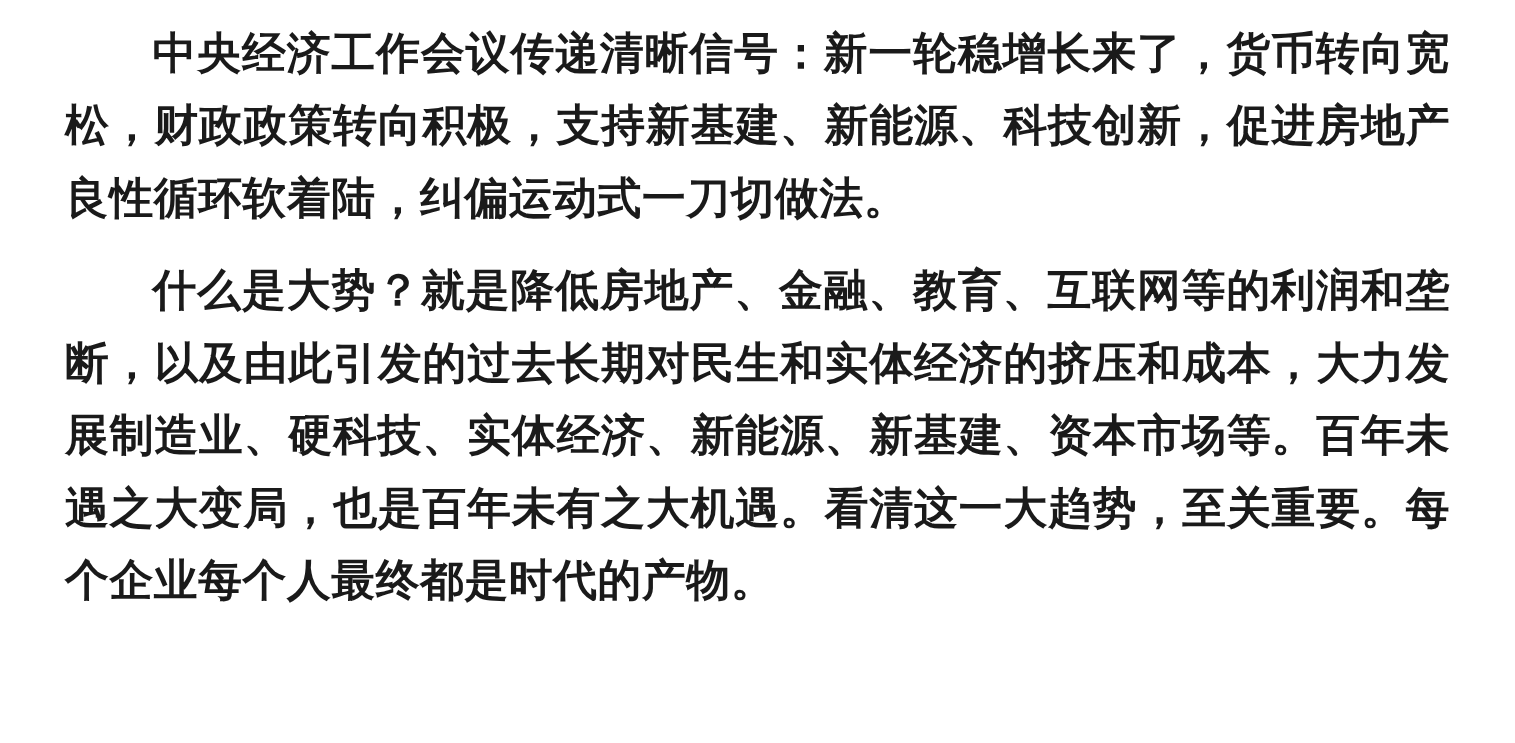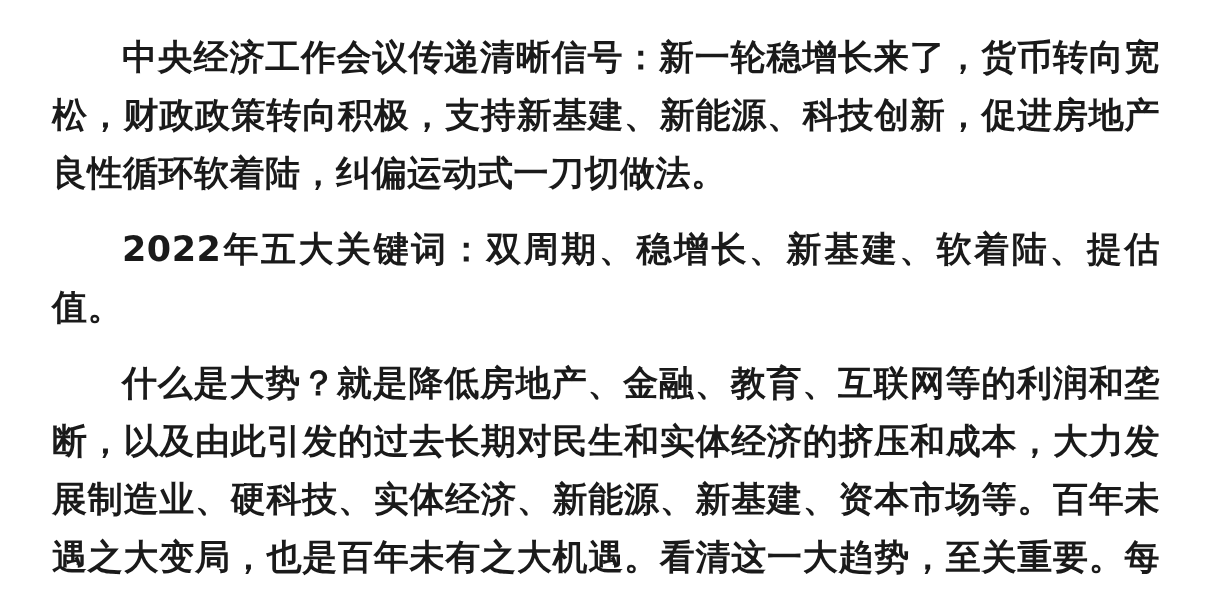--- a/index.html
+++ b/index.html
@@ -11,21 +11,21 @@
     width: 1212px;
     height: 594px;
     overflow: hidden;
     font-family: "DejaVu Sans", "Liberation Sans", sans-serif;
   }
   .page {
     box-sizing: border-box;
     width: 1212px;
     height: 594px;
     background: #ffffff;
-    padding: 28px 52px 0 52px;
+    padding: 14px 52px 0 52px;
   }
   .para {
     margin: 0 0 8px 0;
     color: #1a1a1a;
     font-weight: 700;
     font-size: 35px;
     line-height: 58px;
     letter-spacing: 0.5px;
     text-indent: 2em;
     text-align: justify;
@@ -38,15 +38,14 @@
   }
   .para.p3 {
     margin-top: 16px;
   }
 </style>
 </head>
 <body>
 
 <div class="page">
   <p class="para p1">中央经济工作会议传递清晰信号：新一轮稳增长来了，货币转向宽松，财政政策转向积极，支持新基建、新能源、科技创新，促进房地产良性循环软着陆，纠偏运动式一刀切做法。</p>
-  <p class="para p2">2022年五大关键词：双周期、稳增长、新基建、软着陆、提估值。</p>
   <p class="para p3">什么是大势？就是降低房地产、金融、教育、互联网等的利润和垄断，以及由此引发的过去长期对民生和实体经济的挤压和成本，大力发展制造业、硬科技、实体经济、新能源、新基建、资本市场等。百年未遇之大变局，也是百年未有之大机遇。看清这一大趋势，至关重要。每个企业每个人最终都是时代的产物。</p>
 </div>
 
 </body></html>

